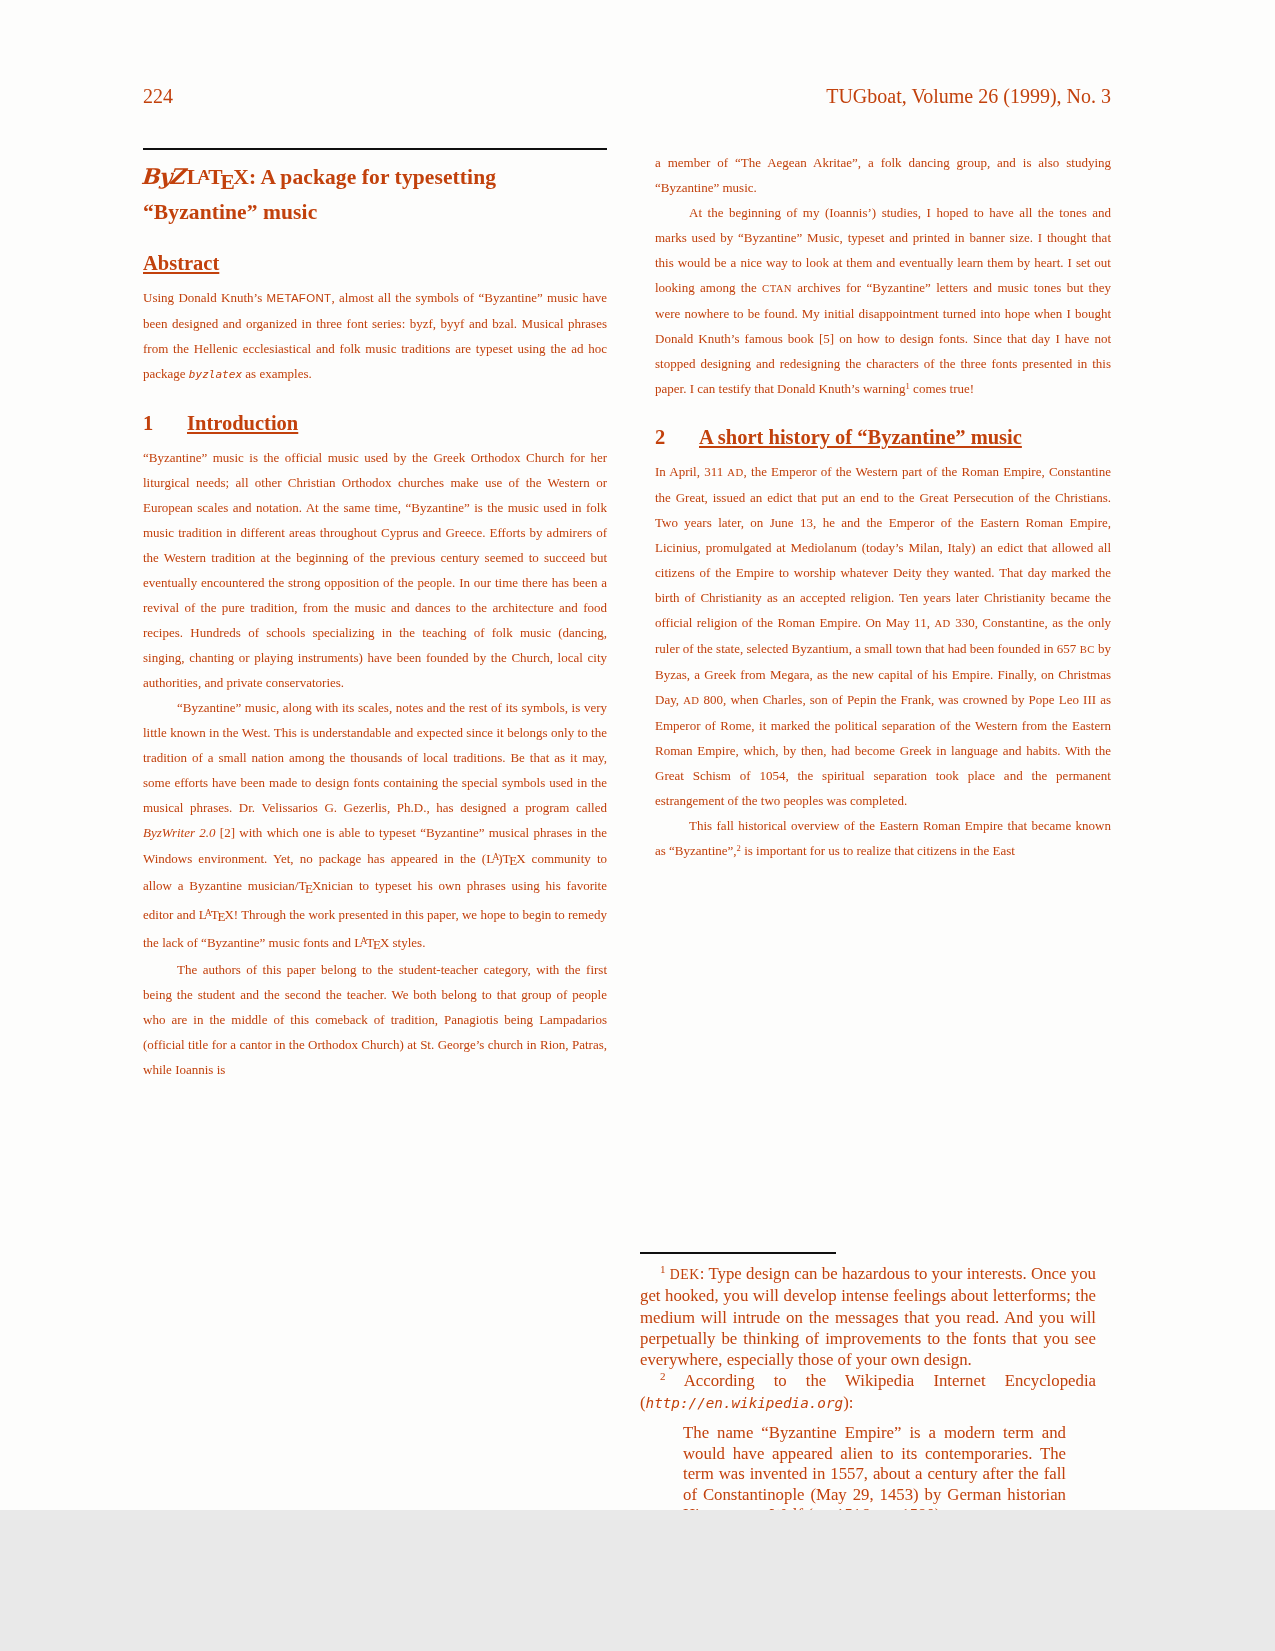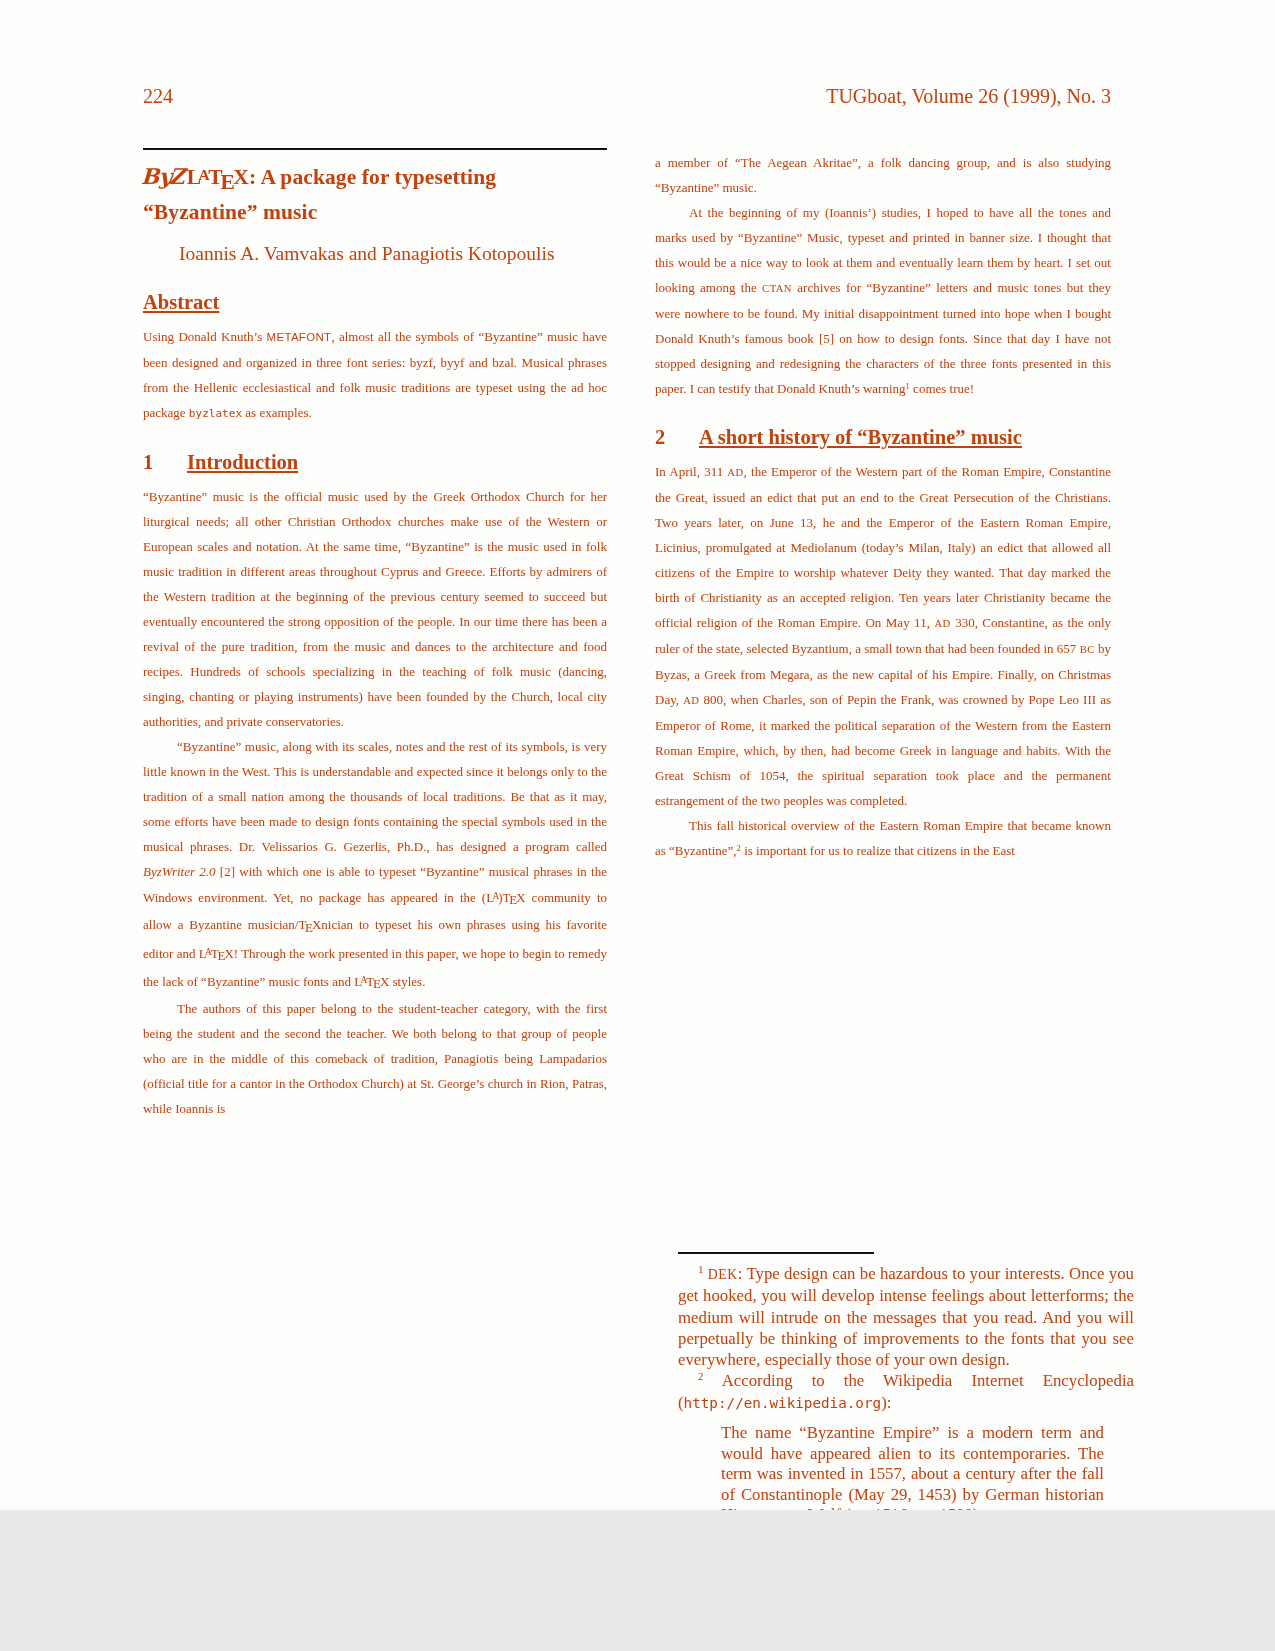--- a/index.html
+++ b/index.html
@@ -55,38 +55,38 @@
     line-height: 25px;
     text-align: justify;
     margin: 0;
   }
   p.first  { margin-top: 9px; }
   p.indent { text-indent: 34px; }
 
   
   .sc  { font-size: 0.82em; letter-spacing: 0.04em; }
   .mf  { font-family: "Liberation Sans", sans-serif; font-size: 0.88em; letter-spacing: 0.03em; }
-  .tt  { font-family: "DejaVu Sans Mono", monospace; font-size: 0.85em; }
+  .tt  { font-family: "DejaVu Sans Mono", monospace; font-size: 0.85em; font-style: italic; }
   .it  { font-style: italic; }
   .sup { font-size: 0.66em; vertical-align: 0.5em; line-height: 0; }
   .lx-a { font-size: 0.72em; vertical-align: 0.27em; margin-left: -0.18em; margin-right: -0.1em; }
   .lx-e { vertical-align: -0.215em; margin-left: -0.095em; margin-right: -0.085em; }
   .byzlogo {
     display: inline-block;
     font-family: "DejaVu Serif", serif;
     font-style: italic;
     font-weight: bold;
     transform: skewX(-6deg);
     letter-spacing: -0.06em;
     margin-right: 0.06em;
   }
 
   .footnotes {
     position: absolute;
-    left: 678px;
+    left: 640px;
     top: 1252px;
     width: 456px;
   }
   .fn-rule { border-top: 2px solid #101010; width: 196px; margin: 0 0 9px 0; }
   p.footnote {
     font-size: 16.8px;
     line-height: 21.3px;
     text-align: justify;
     text-indent: 20px;
     margin: 0;
@@ -104,21 +104,20 @@
 <div class="page">
 
   <div class="header">
     <span>224</span>
     <span>TUGboat, Volume 26 (1999), No. 3</span>
   </div>
 
   <div class="col col-left">
     <div class="title-rule"></div>
     <h1 class="title"><span class="byzlogo">ByZ</span><span>L</span><span class="lx-a">A</span><span>T</span><span class="lx-e">E</span><span>X</span><span>: A package for typesetting “Byzantine” music</span></h1>
-    <p class="authors">Ioannis A. Vamvakas and Panagiotis Kotopoulis</p>
 
     <h2 class="subhead">Abstract</h2>
     <p class="body first"><span>Using Donald Knuth’s </span><span class="mf">METAFONT</span><span>, almost all the symbols of “Byzantine” music have been designed and organized in three font series: byzf, byyf and bzal. Musical phrases from the Hellenic ecclesiastical and folk music traditions are typeset using the ad hoc package </span><span class="tt">byzlatex</span><span> as examples.</span></p>
 
     <h2 class="subhead"><span class="secnum">1</span><span>Introduction</span></h2>
     <p class="body first"><span>“Byzantine” music is the official music used by the Greek Orthodox Church for her liturgical needs; all other Christian Orthodox churches make use of the Western or European scales and notation. At the same time, “Byzantine” is the music used in folk music tradition in different areas throughout Cyprus and Greece. Efforts by admirers of the Western tradition at the beginning of the previous century seemed to succeed but eventually encountered the strong opposition of the people. In our time there has been a revival of the pure tradition, from the music and dances to the architecture and food recipes. Hundreds of schools specializing in the teaching of folk music (dancing, singing, chanting or playing instruments) have been founded by the Church, local city authorities, and private conservatories.</span></p>
     <p class="body indent"><span>“Byzantine” music, along with its scales, notes and the rest of its symbols, is very little known in the West. This is understandable and expected since it belongs only to the tradition of a small nation among the thousands of local traditions. Be that as it may, some efforts have been made to design fonts containing the special symbols used in the musical phrases. Dr. Velissarios G. Gezerlis, Ph.D., has designed a program called </span><span class="it">ByzWriter 2.0</span><span> [2] with which one is able to typeset “Byzantine” musical phrases in the Windows environment. Yet, no package has appeared in the (</span><span>L</span><span class="lx-a">A</span><span>)T</span><span class="lx-e">E</span><span>X community to allow a Byzantine musician/T</span><span class="lx-e">E</span><span>Xnician to typeset his own phrases using his favorite editor and </span><span>L</span><span class="lx-a">A</span><span>T</span><span class="lx-e">E</span><span>X! Through the work presented in this paper, we hope to begin to remedy the lack of “Byzantine” music fonts and </span><span>L</span><span class="lx-a">A</span><span>T</span><span class="lx-e">E</span><span>X styles.</span></p>
     <p class="body indent"><span>The authors of this paper belong to the student-teacher category, with the first being the student and the second the teacher. We both belong to that group of people who are in the middle of this comeback of tradition, Panagiotis being Lampadarios (official title for a cantor in the Orthodox Church) at St. George’s church in Rion, Patras, while Ioannis is</span></p>
   </div>
 

